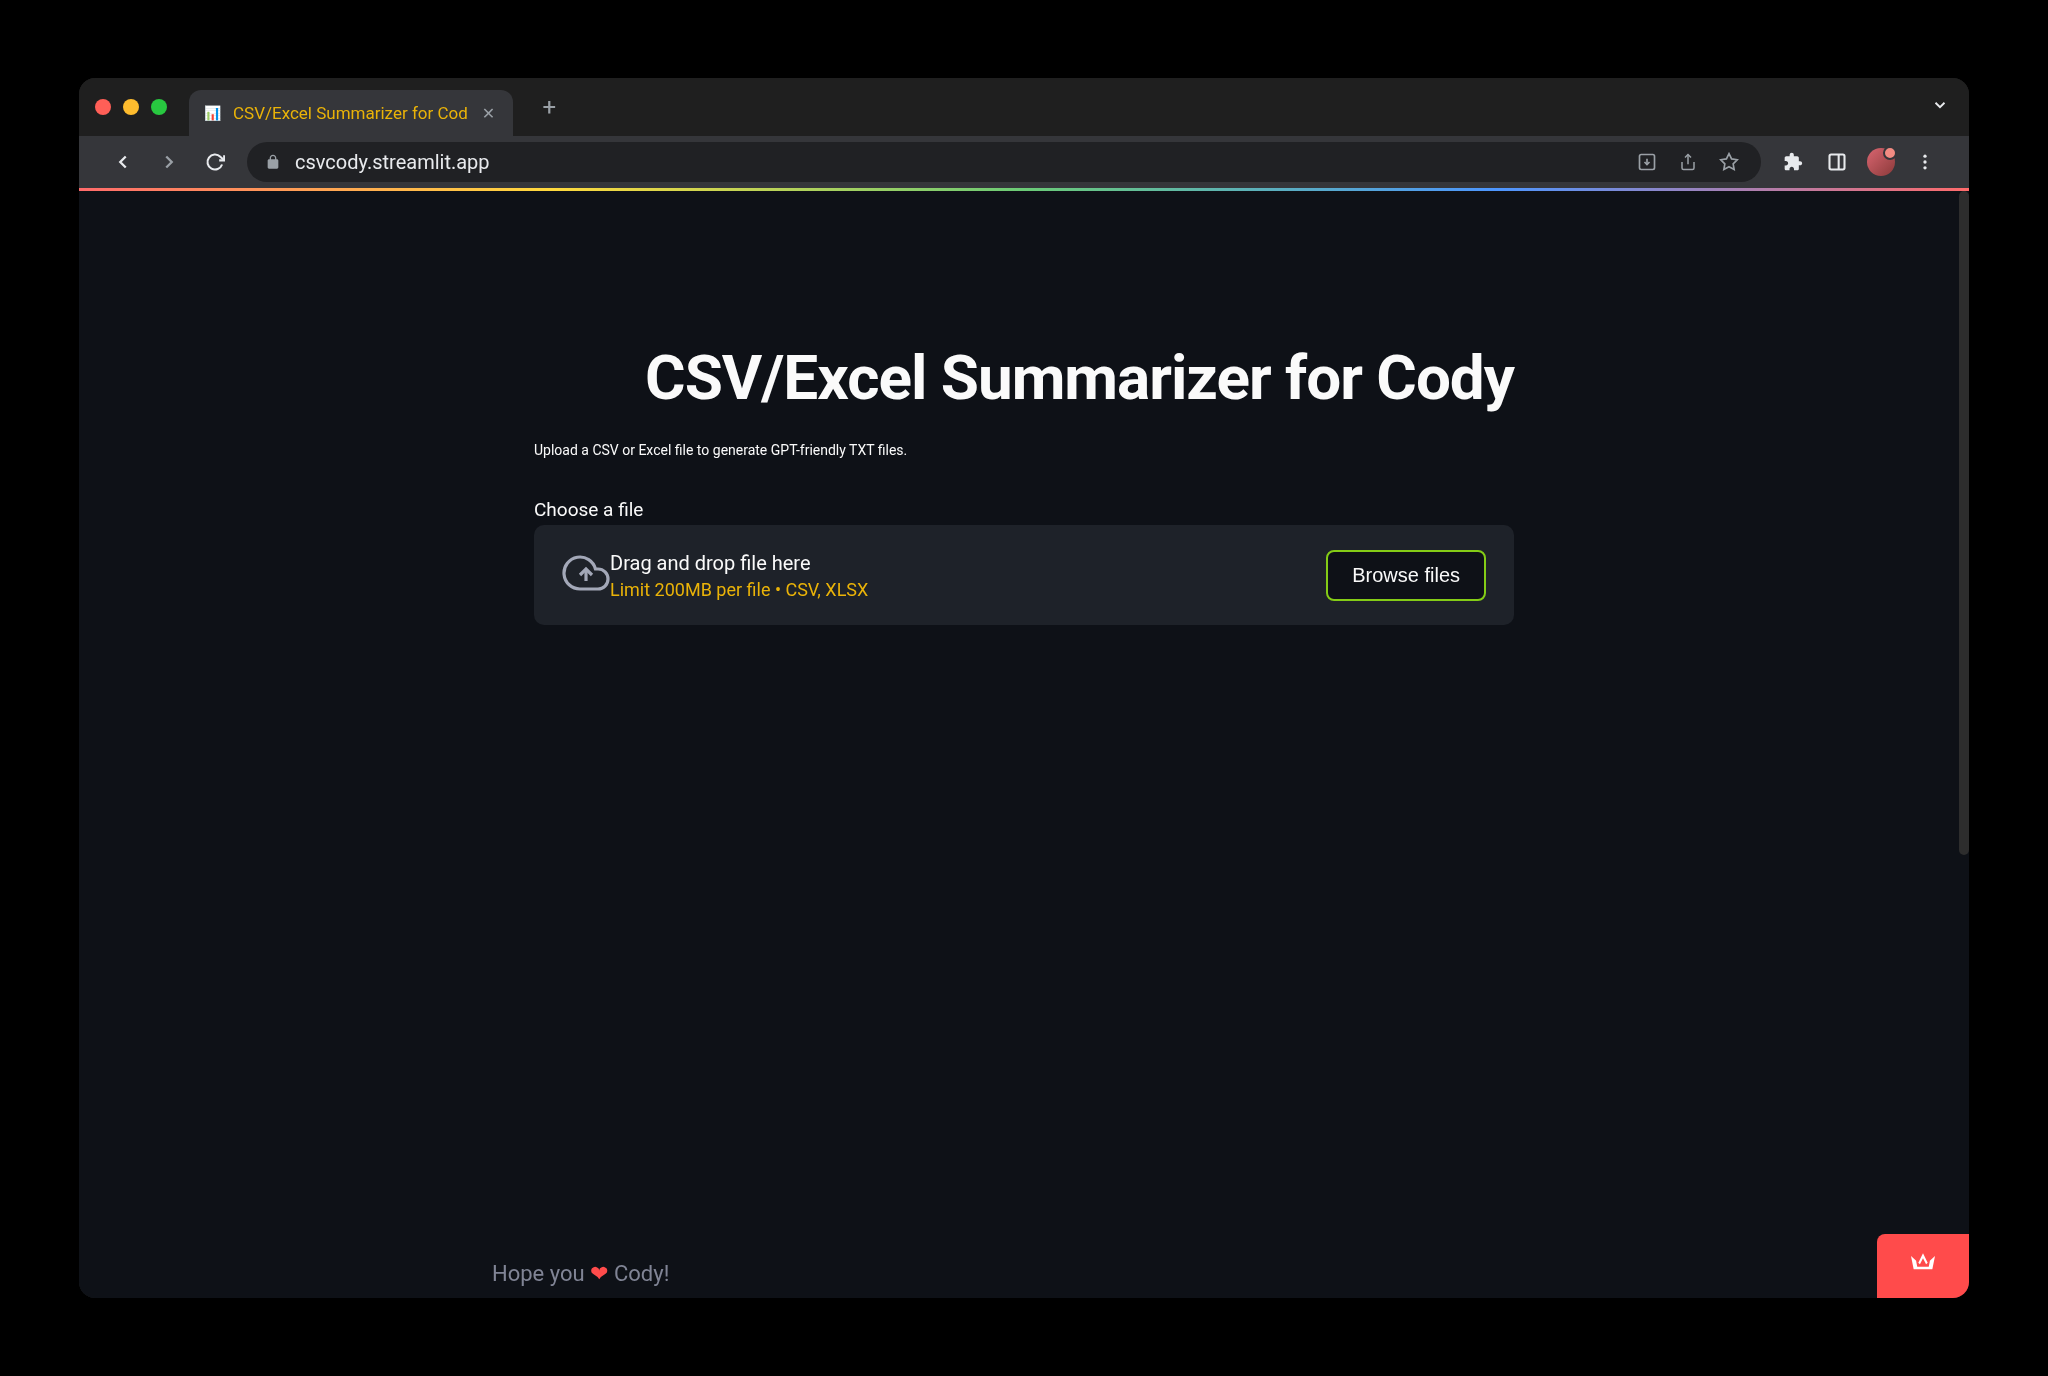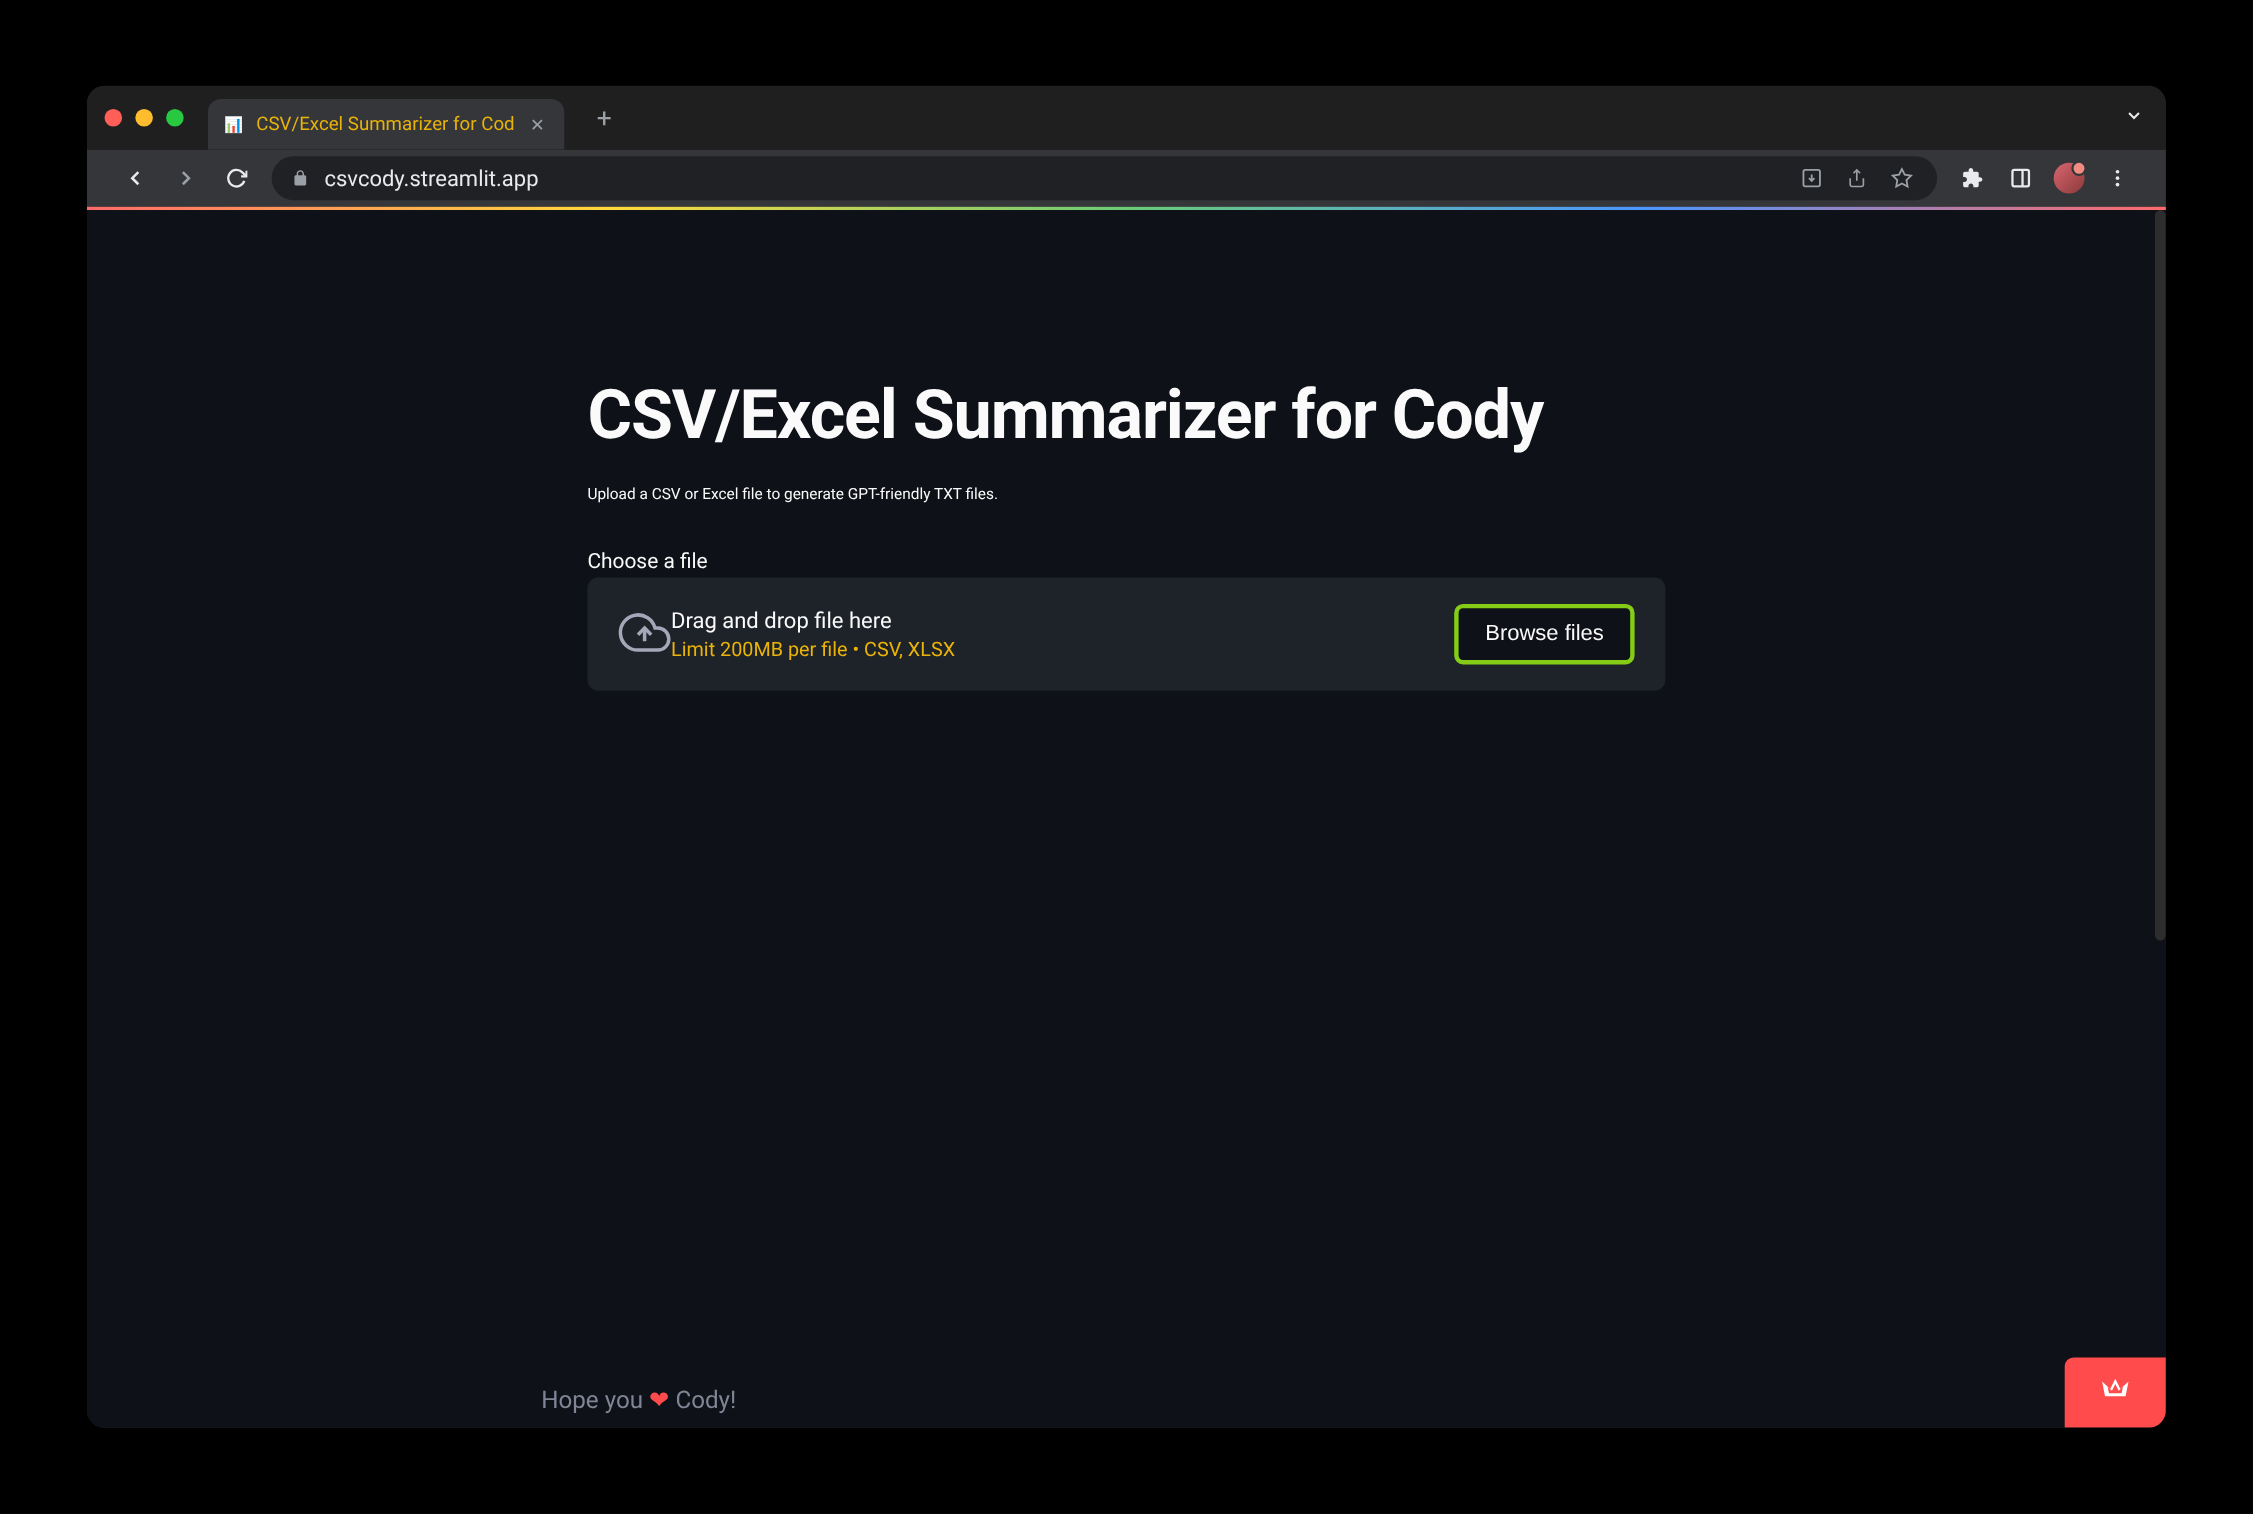--- a/index.html
+++ b/index.html
@@ -203,20 +203,21 @@
   margin: 0 auto;
   padding-top: 150px;
   color: #fafafa;
 }
 .page-title {
   font-size: 62px;
   font-weight: 700;
   color: #fafafa;
   margin-bottom: 28px;
   letter-spacing: -1px;
+  text-align: right;
 }
 .page-subtitle {
   font-size: 14px;
   color: #fafafa;
   margin-bottom: 40px;
 }
 .choose-label {
   font-size: 19px;
   color: #fafafa;
   margin-bottom: 4px;
@@ -238,21 +239,21 @@
   font-size: 20px;
   color: #fafafa;
   margin-bottom: 4px;
 }
 .upload-sub {
   font-size: 18px;
   color: #eab308;
 }
 .browse-btn {
   background: #0e1117;
-  border: 4px solid #84cc16;
+  border: 2px solid #84cc16;
   color: #fafafa;
   padding: 12px 24px;
   border-radius: 8px;
   font-size: 20px;
   cursor: pointer;
 }
 .footer-text {
   position: absolute;
   bottom: 12px;
   left: 50%;

